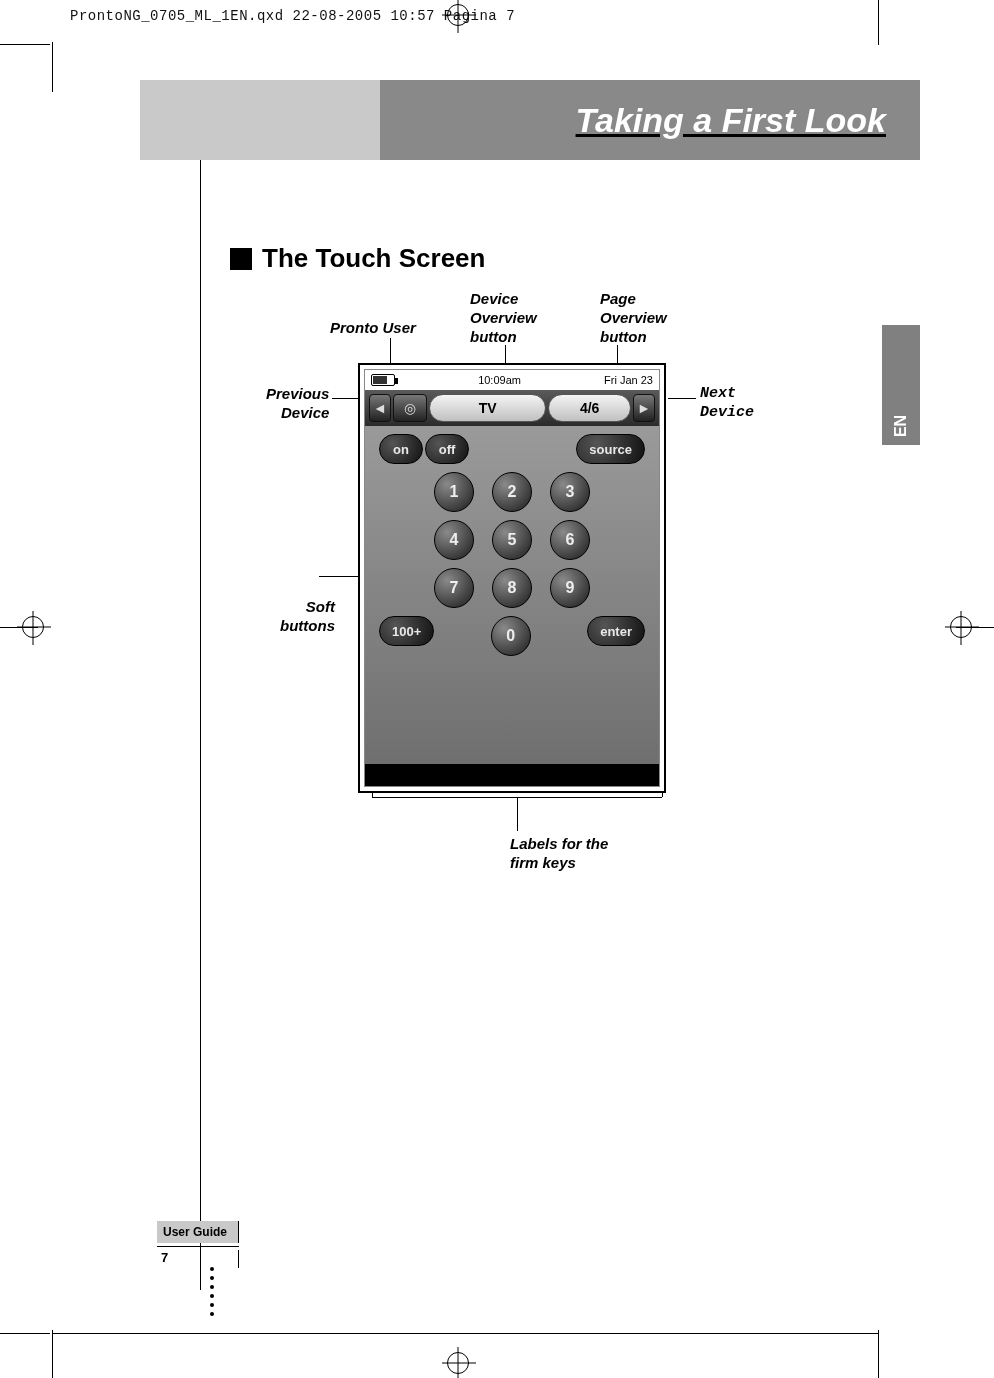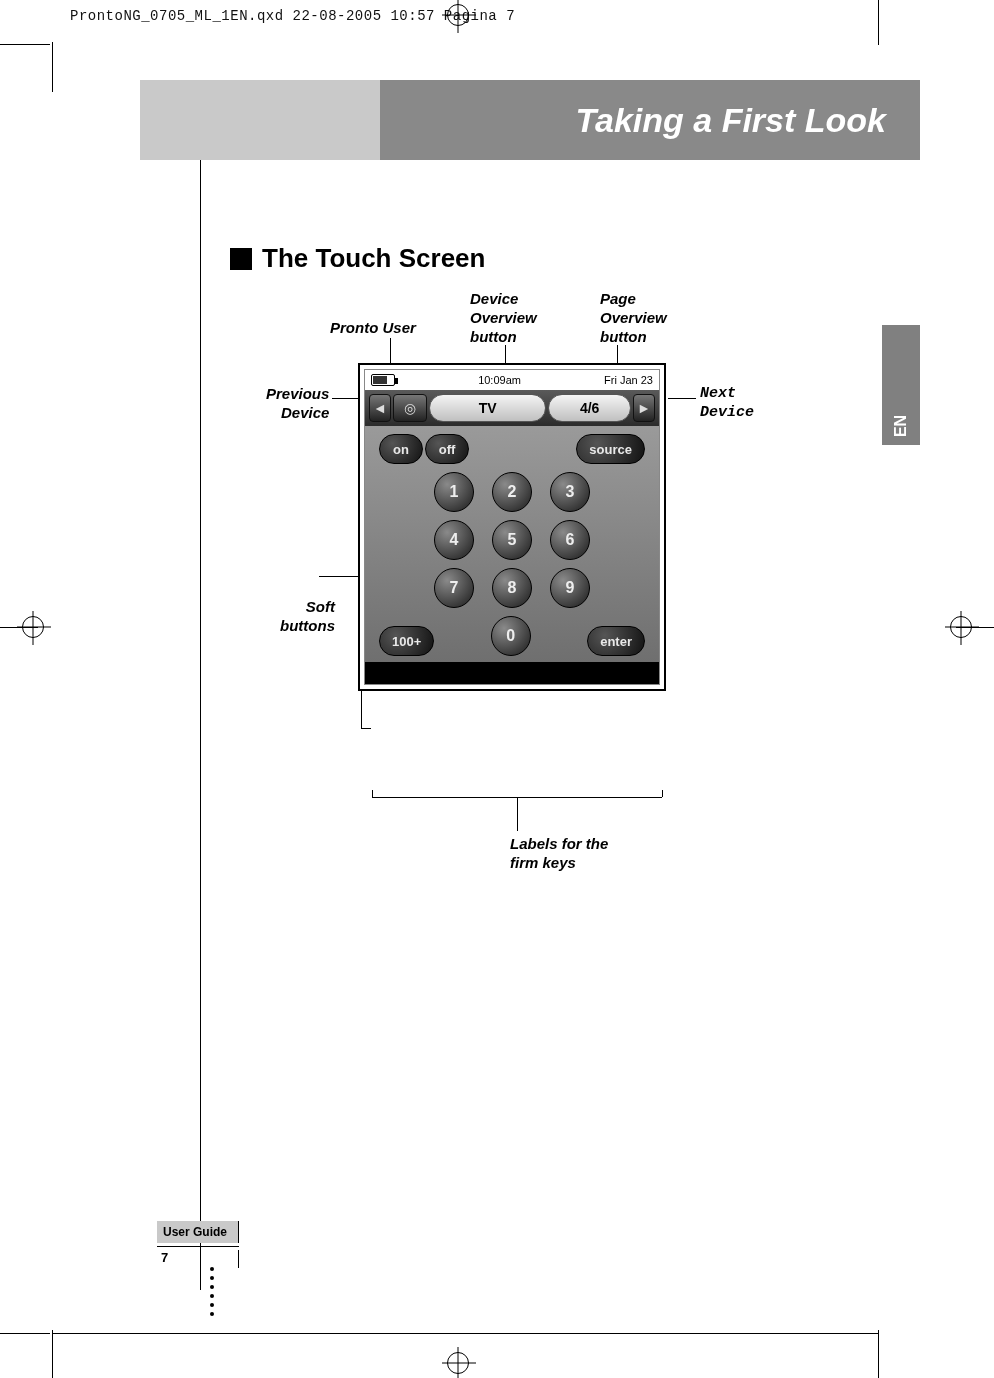--- a/index.html
+++ b/index.html
@@ -49,20 +49,21 @@
     width:780px; height:80px;
     background:#c9c9c9;
   }
   .title-dark {
     position:absolute;
     top:80px; left:380px;
     width:540px; height:80px;
     background:#898989;
     display:flex; align-items:center; justify-content:flex-end;
     padding-right:34px;
+    text-decoration:underline;
   }
   .title-dark span {
     color:#fff;
     font-style:italic;
     font-weight:700;
     font-size:34px;
     font-family: Arial, Helvetica, sans-serif;
   }
 
   
@@ -123,21 +124,21 @@
   
   .ln8 { top:797px; left:517px; width:1px; height:34px;}
   
   .ln9 { top:797px; left:372px; width:290px; height:1px;}
   .ln9b{ top:790px; left:372px; width:1px; height:7px;}
   .ln9c{ top:790px; left:662px; width:1px; height:7px;}
 
   
   .device {
     position:absolute; top:363px; left:358px;
-    width:308px; height:328px;
+    width:308px; height:430px;
     border:2px solid #000; background:#fff;
   }
   .device-inner {
     position:absolute; inset:4px;
     border:1px solid #888;
     display:flex; flex-direction:column;
   }
   .status-row{
     height:20px; display:flex; justify-content:space-between; align-items:center;
     padding:0 6px; font-size:11px; font-family:Verdana, sans-serif;
@@ -306,21 +307,21 @@
       <div class="row">
         <div class="btn-round">4</div>
         <div class="btn-round">5</div>
         <div class="btn-round">6</div>
       </div>
       <div class="row">
         <div class="btn-round">7</div>
         <div class="btn-round">8</div>
         <div class="btn-round">9</div>
       </div>
-      <div class="row" style="justify-content:space-between;padding:0 4px;align-items:flex-end;">
+      <div class="row" style="justify-content:space-between;padding:0 4px;">
         <div class="btn-oval">100+</div>
         <div class="btn-round">0</div>
         <div class="btn-oval">enter</div>
       </div>
     </div>
     <div class="firm-bar"></div>
   </div>
 </div>
 
 <div class="footer-block">

